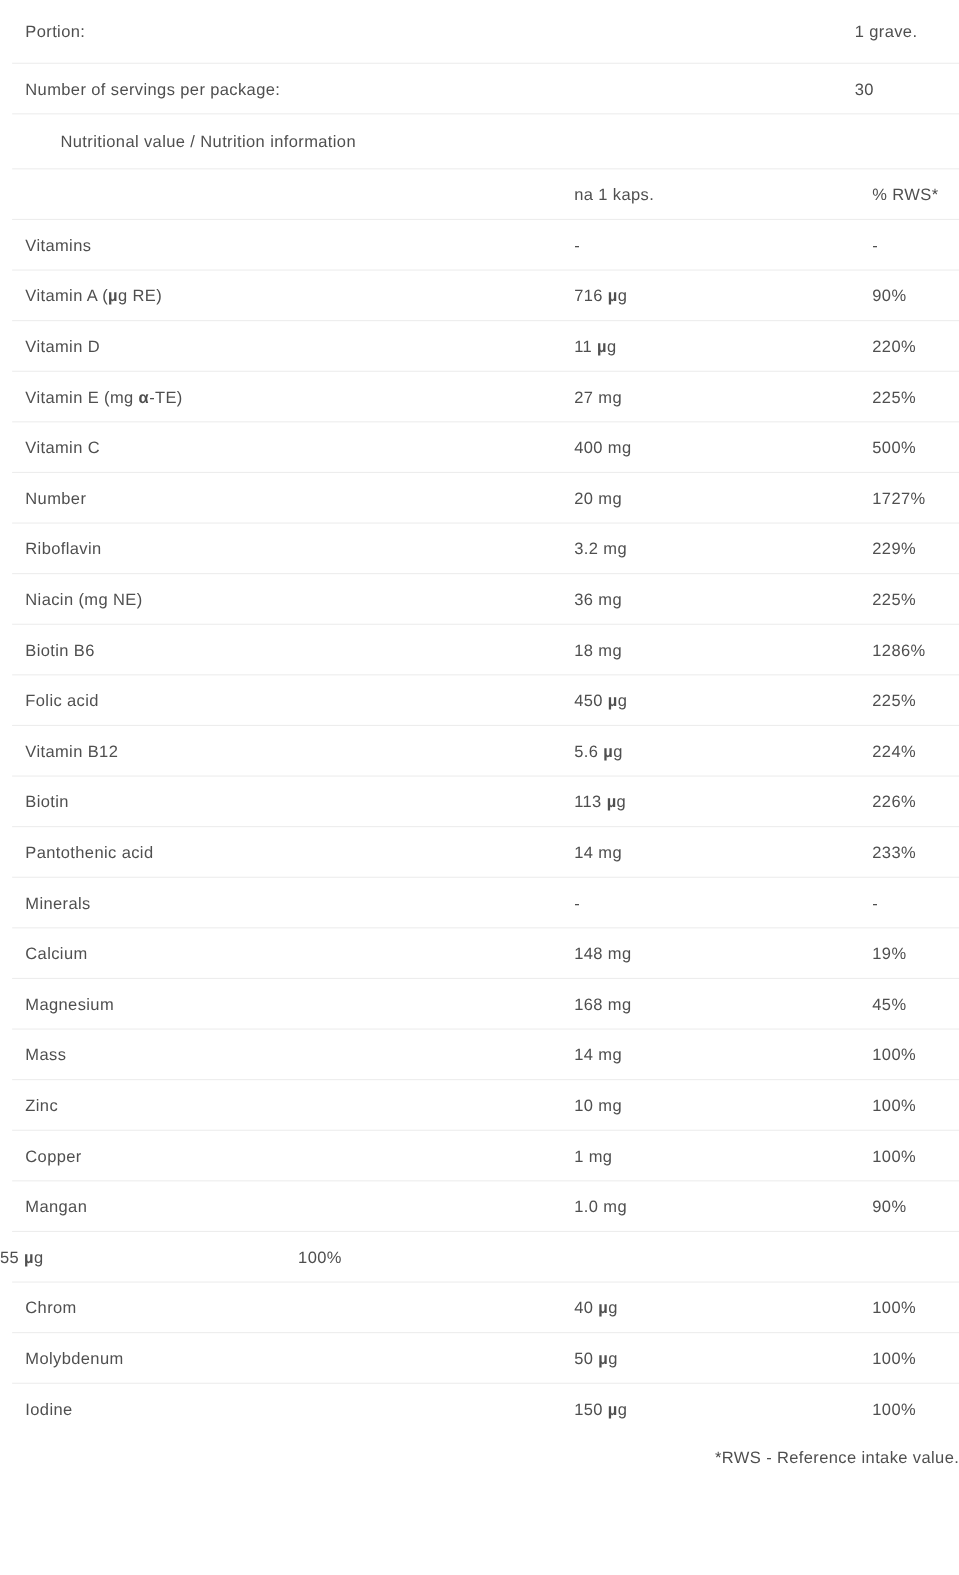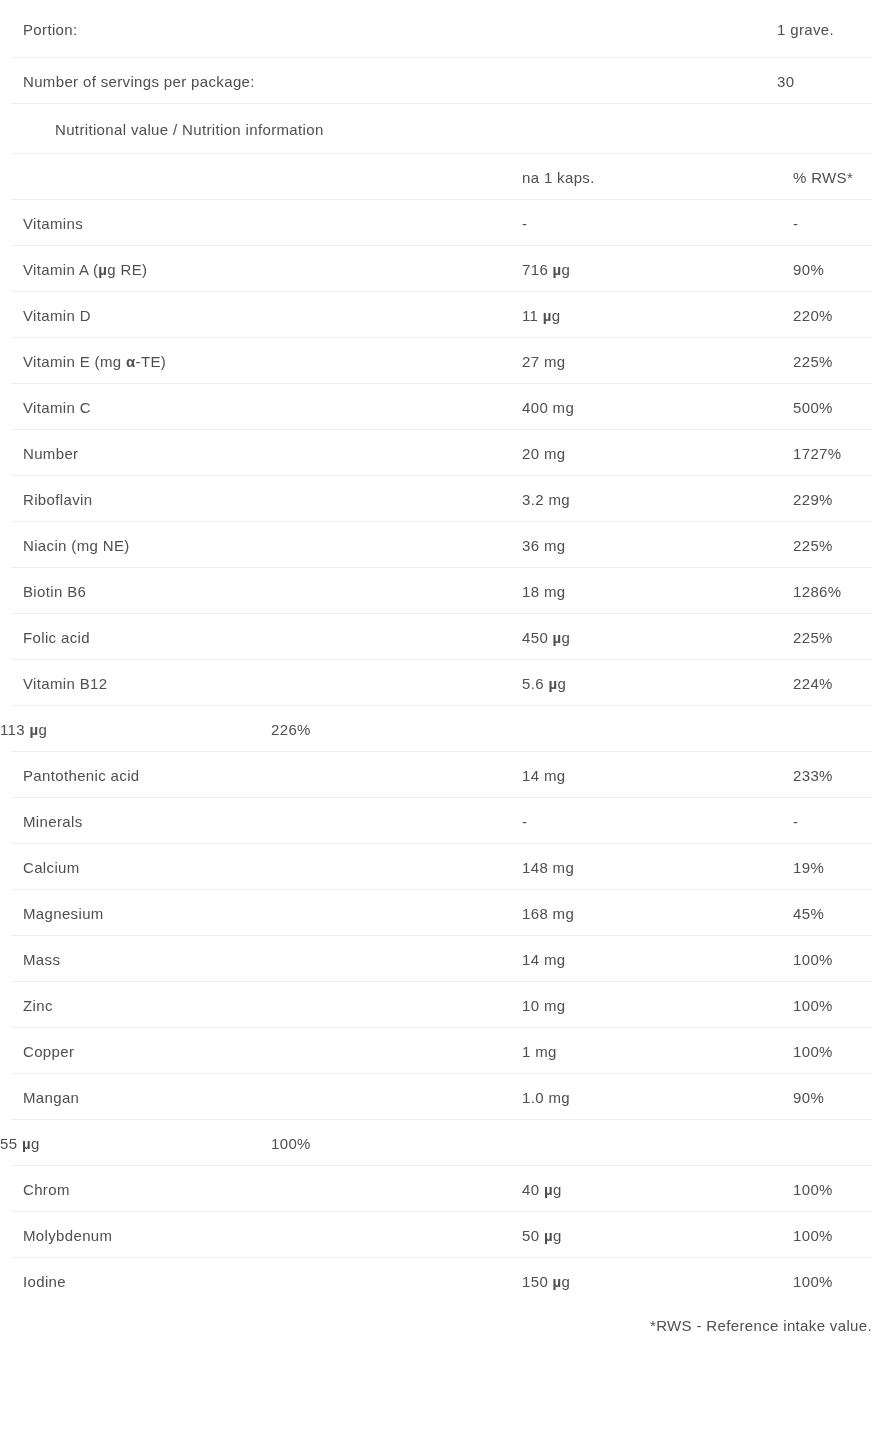--- a/index.html
+++ b/index.html
@@ -122,20 +122,21 @@
       <div class="c-label">Folic acid</div>
       <div class="c-amount">450 <b>µ</b>g</div>
       <div class="c-rws">225%</div>
     </div>
     <div class="row hairline">
       <div class="c-label">Vitamin B12</div>
       <div class="c-amount">5.6 <b>µ</b>g</div>
       <div class="c-rws">224%</div>
     </div>
     <div class="row hairline">
+      <div class="c-label">Biotin</div>
       <div class="c-amount">113 <b>µ</b>g</div>
       <div class="c-rws">226%</div>
     </div>
     <div class="row hairline">
       <div class="c-label">Pantothenic acid</div>
       <div class="c-amount">14 mg</div>
       <div class="c-rws">233%</div>
     </div>
     <div class="row hairline">
       <div class="c-label">Minerals</div>

